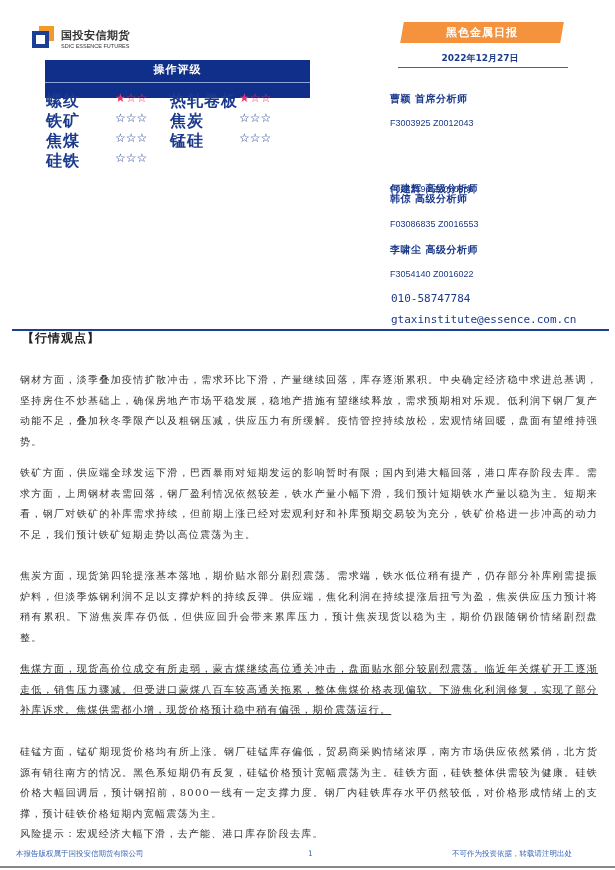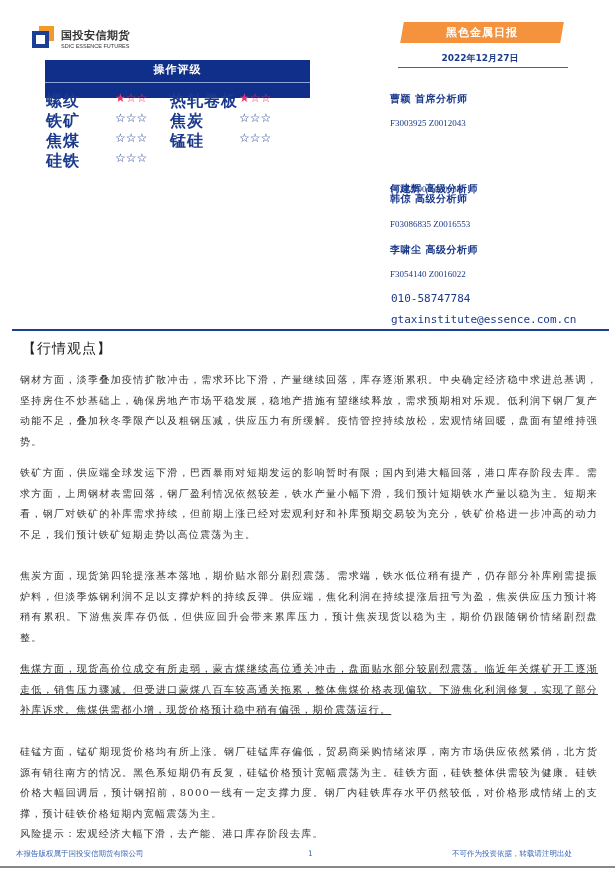--- a/index.html
+++ b/index.html
@@ -42,26 +42,26 @@
   .rating-line { left: 45px; top: 82px; width: 265px; height: 1px; background: #8fa5d6; }
 
   .r-label { font-size: 16px; color: #1c3a8c; font-weight: bold; letter-spacing: 1px; }
   .r-stars { font-family: "DejaVu Sans", sans-serif; font-size: 12px; letter-spacing: 0px; }
   .star-filled { color: #e8336c; }
   .star-empty-red { color: #e8336c; }
   .star-empty { color: #1c3a8c; }
 
   
   .an-name { font-size: 10px; color: #1c3a8c; font-weight: bold; letter-spacing: 0.5px; }
-  .an-id { font-family: Liberation Serif, serif; font-size: 9px; color: #1c3a8c; }
+  .an-id { font-family: Liberation Sans, sans-serif; font-size: 9px; color: #1c3a8c; }
   .contact { font-family: "DejaVu Sans Mono", monospace; font-size: 11px; color: #1c3a8c; }
   .divider-main { left: 12px; top: 329px; width: 597px; height: 2px; background: #1a3f94; }
 
   
-  .section-title { left: 22px; top: 340px; font-size: 14px; font-weight: normal; color: #222; letter-spacing: 1px; }
+  .section-title { left: 22px; top: 330px; font-size: 12px; font-weight: bold; color: #222; letter-spacing: 1px; }
   .para {
     position: absolute; left: 20px; width: 578px;
     font-size: 10px; line-height: 20.6px; color: #333; letter-spacing: 1.25px;
     text-align: justify;
   }
 
   
   .footer-left { left: 16px; top: 849px; font-size: 7.5px; color: #3a64b8; }
   .footer-page { left: 308px; top: 849px; font-family: "DejaVu Sans", sans-serif; font-size: 7.5px; color: #3a64b8; }
   .footer-right { left: 452px; top: 849px; font-size: 7.5px; color: #3a64b8; }

